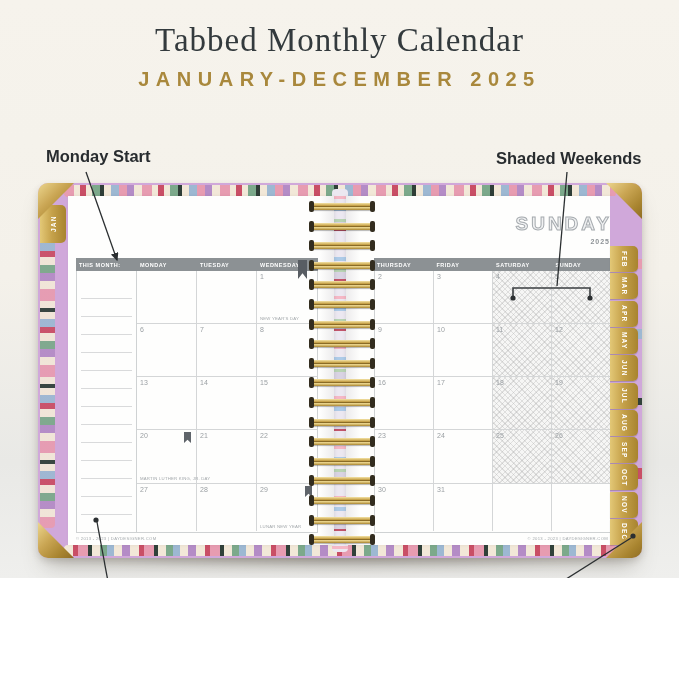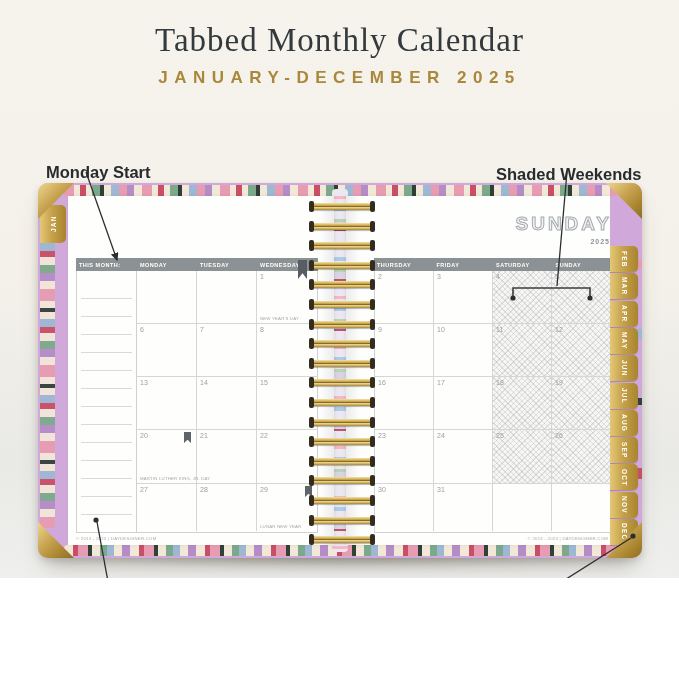--- a/index.html
+++ b/index.html
@@ -8,24 +8,24 @@
     font-family:"Liberation Sans",sans-serif;
     background:linear-gradient(180deg,#f6f3ec 0%,#f4f1ea 48%,#e9e9e6 80%,#efefed 100%);
   }
   
   .title{
     position:absolute;left:0;right:0;top:22px;text-align:center;
     font-family:"Liberation Serif",serif;font-size:33px;color:#333a3d;letter-spacing:1px;
   }
   .subtitle{
     position:absolute;left:0;right:0;top:68px;text-align:center;
-    font-size:17px;font-weight:700;letter-spacing:6.5px;color:#a9883c;
+    font-size:20px;font-weight:700;letter-spacing:6.5px;color:#a9883c;
   }
   
-  .callout{position:absolute;font-weight:700;font-size:16.5px;color:#282c2f;z-index:6;white-space:nowrap;margin-top:16px;}
+  .callout{position:absolute;font-weight:700;font-size:16.5px;color:#282c2f;z-index:6;white-space:nowrap;}
   .co-monday{left:46px;top:147px;}
   .co-weekends{left:496px;top:149px;}
   .co-thismonth{left:44px;top:590px;}
   .co-goldtabs{left:484px;top:583px;}
   
   .book-shadow{position:absolute;left:70px;right:70px;top:535px;height:34px;
     background:radial-gradient(ellipse at center,rgba(50,42,30,.30),rgba(50,42,30,0) 70%);
     filter:blur(6px);z-index:0;}
   .book{position:absolute;left:38px;top:183px;width:604px;height:375px;z-index:1;}
   .cover{position:absolute;inset:0;background:#d0a8da;border-radius:10px;

